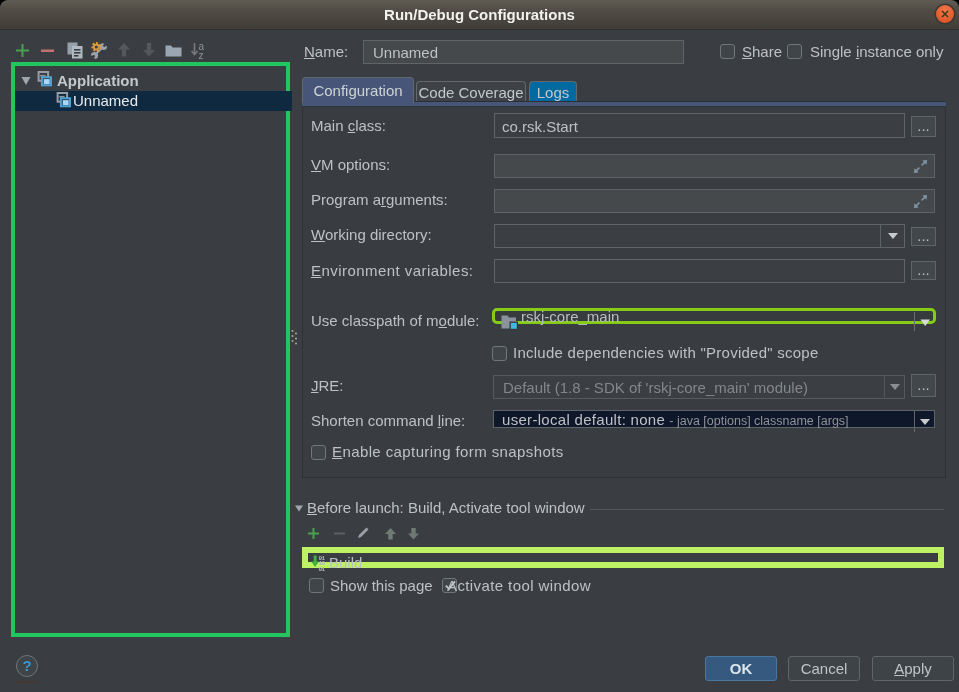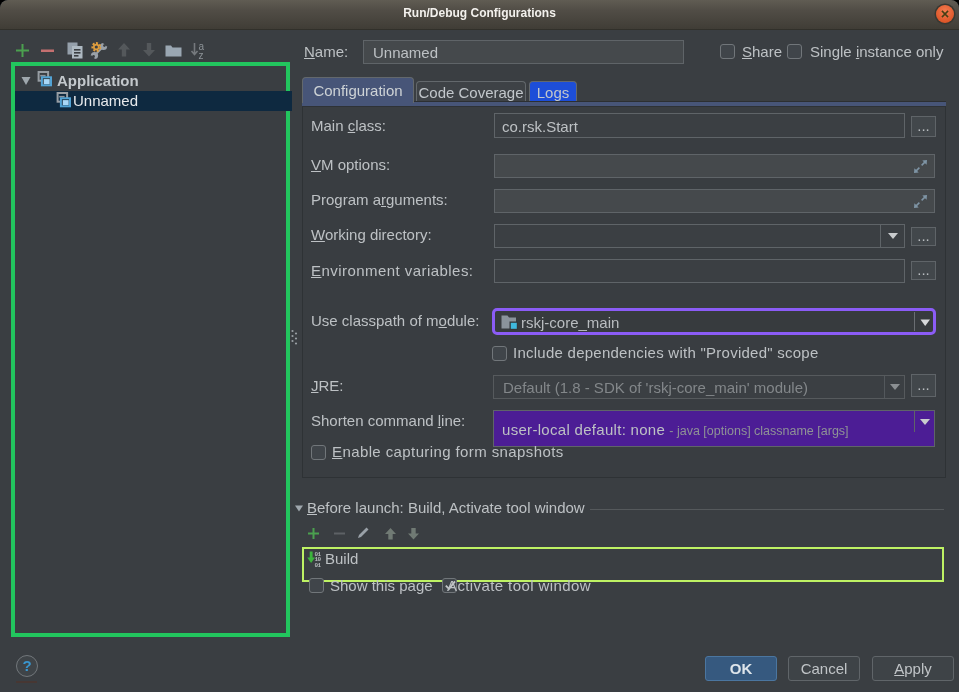--- a/index.html
+++ b/index.html
@@ -2,21 +2,21 @@
 <html><head>
 <meta charset="utf-8">
 <style>
 * { margin:0; padding:0; box-sizing:border-box; }
 html,body { width:959px; height:692px; background:#000; overflow:hidden; }
 body { font-family:"Liberation Sans", sans-serif; font-size:15px; color:#bdc1c4; }
 label.mn { line-height:17px; white-space:nowrap; }
 .abs { position:absolute; }
 #dialog { position:absolute; left:0; top:0; width:959px; height:692px; background:#3a3e42; border-radius:8px 8px 0 0; overflow:hidden; }
 #titlebar { position:absolute; left:0; top:0; width:959px; height:30px; background:linear-gradient(#605c53, #514d46 35%, #403d36); border-bottom:1px solid #31302a; border-radius:8px 8px 0 0; }
-#title { position:absolute; left:0; right:0; top:6px; text-align:center; color:#f3f1ed; font-weight:bold; font-size:12px; }
+#title { position:absolute; left:0; right:0; top:6px; text-align:center; color:#f3f1ed; font-weight:bold; font-size:15px; }
 #closebtn { position:absolute; left:936px; top:5px; width:18px; height:18px; border-radius:50%; background:radial-gradient(circle at 50% 35%, #f37b50, #dd5527 75%); box-shadow:0 0 0 1.5px #3a3831; }
 
 
 #treepanel { position:absolute; left:11px; top:62px; width:279px; height:575px; border:4px solid #22c55e; }
 .treerow { position:absolute; left:0; width:277px; height:20px; line-height:20px; }
 .sel { background:#0e2940; }
 .boldtxt { font-weight:bold; color:#c3c8cc; }
 
 label.mn u { text-decoration:underline; }
 .field { position:absolute; background:#3d4145; border:1px solid #5f6468; color:#bdc1c4; }
@@ -112,21 +112,21 @@
   <div class="field" style="left:363px;top:40px;width:321px;height:24px;background:#45494c;">
       <span class="fieldtxt" style="left:9px;">Unnamed</span>
     </div>
   <span class="cb" style="left:720px;top:44px;"></span>
   <label class="mn abs" style="left:742px;top:43px;text-align:right;"><u>S</u>hare</label>
   <span class="cb" style="left:787px;top:44px;"></span>
   <label class="mn abs" style="left:810px;top:43px;">Single <u>i</u>nstance only</label>
 
   <div class="tab" style="left:302px;top:77px;width:112px;height:26px;line-height:26px;background:#475578;color:#ced3d6;z-index:2;">Configuration</div>
   <div class="tab" style="left:416px;top:81px;width:110px;height:22px;line-height:22px;background:#3e4246;">Code Coverage</div>
-  <div class="tab" style="left:529px;top:81px;width:48px;height:22px;line-height:22px;background:#1d4ed8;">Logs</div>
+  <div class="tab" style="left:529px;top:81px;width:48px;height:22px;line-height:22px;background:#0369a1;">Logs</div>
 
   <div id="panel"></div>
   <div id="bluestrip"></div>
   <div id="panelrows">
 
     <label class="mn abs" style="left:311px;top:117px;">Main <u>c</u>lass:</label>
     <div class="field" style="left:494px;top:113px;width:411px;height:25px;background:#3b3f43;">
         <span class="fieldtxt" style="left:7px;">co.rsk.Start</span>
       </div>
     <div class="field dotbtn" style="left:911px;top:116px;width:25px;height:21px;background:#42474b;text-align:center;line-height:17px;color:#b9bdc0;">...</div>
@@ -155,21 +155,21 @@
           <div class="tri-down" style="left:7px;top:8px;"></div>
         </div>
     </div>
     <div class="field dotbtn" style="left:911px;top:227px;width:25px;height:19px;background:#42474b;text-align:center;line-height:15px;color:#b9bdc0;">...</div>
 
     <label class="mn abs" style="left:311px;top:262px;"><span style="letter-spacing:0.45px"><u>E</u>nvironment variables:</span></label>
     <div class="field" style="left:494px;top:259px;width:411px;height:24px;background:#3b3f43;"></div>
     <div class="field dotbtn" style="left:911px;top:261px;width:25px;height:19px;background:#42474b;text-align:center;line-height:15px;color:#b9bdc0;">...</div>
 
     <label class="mn abs" style="left:311px;top:312px;">Use classpath of m<u>o</u>dule:</label>
-    <div class="abs" style="left:492px;top:308px;width:444px;height:27px;border:3px solid #8b5cf6;border-radius:5px;background:#373b3e;">
+    <div class="abs" style="left:492px;top:308px;width:444px;height:16px;border:3px solid #84cc16;border-radius:5px;background:#373b3e;">
       <svg class="abs" style="left:6px;top:3px;" width="17" height="17">
         <path d="M0.5 1.5 h6 l1.5 2 h7 v11 h-14.5 z" fill="#8a939b"></path>
         <rect x="8.5" y="7.5" width="8.5" height="8.5" fill="#33373a"></rect>
         <rect x="9.8" y="8.8" width="6" height="6" fill="#3fb9de"></rect>
       </svg>
       <span class="fieldtxt" style="left:26px;color:#b9bdc0;">rskj-core_main</span>
       <div class="abs" style="left:419px;top:1px;width:1px;height:19px;background:#6a6e72;"></div>
       <svg class="abs" style="left:425px;top:8px;" width="11" height="8">
           <path d="M0.5 0.5 L10 0.5 L5.2 7 Z" fill="#d6d8d9"></path>
         </svg>
@@ -181,21 +181,21 @@
     <label class="mn abs" style="left:311px;top:377px;"><u>J</u>RE:</label>
     <div class="field" style="left:493px;top:375px;width:412px;height:24px;background:#3b3f43;color:#83878a;border-color:#565a5d;">
       <span class="fieldtxt" style="left:9px;">Default (1.8 - SDK of 'rskj-core_main' module)</span>
       <div class="arrowbox" style="right:0;top:0;width:20px;height:22px;border-left-color:#53585c;">
           <div class="tri-down" style="left:5px;top:8px;border-top-color:#8b8f92;"></div>
         </div>
     </div>
     <div class="field dotbtn" style="left:911px;top:374px;width:25px;height:23px;background:#42474b;text-align:center;line-height:19px;color:#b9bdc0;">...</div>
 
     <label class="mn abs" style="left:311px;top:412px;">Shorten command <u>l</u>ine:</label>
-    <div class="field" style="left:493px;top:410px;width:442px;height:37px;background:#4c1d95;">
+    <div class="field" style="left:493px;top:410px;width:442px;height:18px;background:#0f172a;">
       <span class="fieldtxt" style="left:8px;"><span style="letter-spacing:0.3px">user-local default: none</span> <span style="color:#8f9396;font-size:12.5px;">- java [options] classname [args]</span></span>
       <div class="arrowbox" style="right:0;top:0;width:20px;height:21px;">
           <div class="tri-down" style="left:5px;top:8px;"></div>
         </div>
     </div>
 
     <span class="cb" style="left:311px;top:445px;"></span>
     <label class="mn abs" style="left:332px;top:443px;"><span style="letter-spacing:0.4px"><u>E</u>nable capturing form snapshots</span></label>
 
     <svg class="abs" style="left:291px;top:329px;" width="7" height="18">
@@ -224,21 +224,21 @@
     <svg class="abs" style="left:356px;top:526px;" width="14" height="14">
         <path d="M10.5 1.5 l2 2 L5 11 l-3 1 1-3 Z" fill="#9aa1a8"></path>
       </svg>
     <svg class="abs" style="left:384px;top:527px;" width="13" height="13">
         <path d="M6.5 1 L12 7 H8.7 V12.5 H4.3 V7 H1 Z" fill="#707a74"></path>
       </svg>
     <svg class="abs" style="left:407px;top:527px;" width="13" height="13">
         <path d="M6.5 12.5 L12 6.5 H8.7 V1 H4.3 V6.5 H1 Z" fill="#707a74"></path>
       </svg>
 
-    <div class="abs" style="left:302px;top:547px;width:642px;height:35px;border:2px solid #bef264;padding-left:21px;">
+    <div class="abs" style="left:302px;top:547px;width:642px;height:21px;border:6px solid #bef264;padding-left:21px;">
       <svg class="abs" style="left:3px;top:2px;" width="17" height="16">
         <path d="M2.7 0.5 h2.9 v6 H8 L4.1 12 L0.2 6.5 h2.5 Z" fill="#3cb43d"></path>
         <text x="7.6" y="5.2" fill="#b4b8bb" font-size="6px" font-weight="bold" font-family="Liberation Mono" letter-spacing="-0.6">01</text>
         <text x="7.6" y="10.4" fill="#b4b8bb" font-size="6px" font-weight="bold" font-family="Liberation Mono" letter-spacing="-0.6">10</text>
         <text x="7.6" y="15.6" fill="#b4b8bb" font-size="6px" font-weight="bold" font-family="Liberation Mono" letter-spacing="-0.6">01</text>
       </svg>
       <span class="abs" style="left:21px;top:1px;">Build</span>
     </div>
 
     <span class="cb" style="left:309px;top:578px;"></span>

